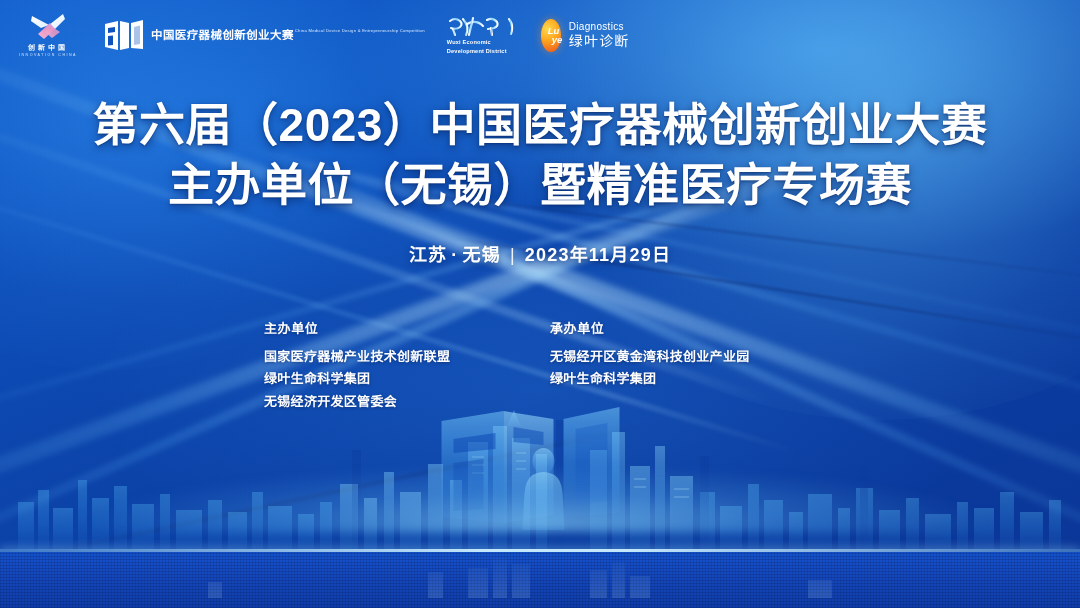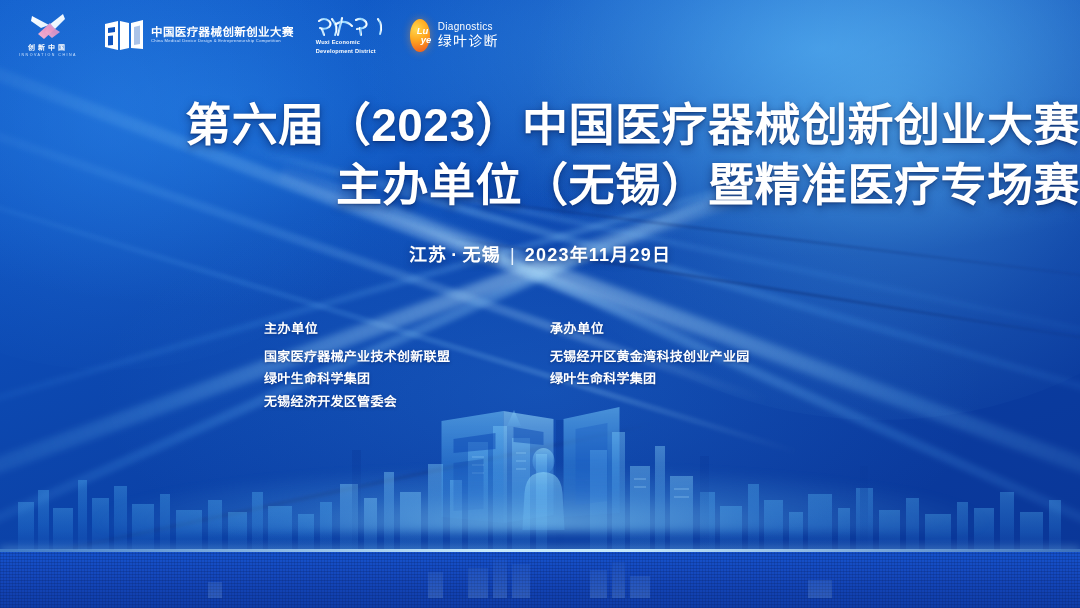--- a/index.html
+++ b/index.html
@@ -106,21 +106,21 @@
 
   
   .lg1 { flex-direction:column; align-items:center; gap:2px; width:68px; }
   .lg1 .mark { width:38px; height:30px; }
   .lg1 .cn { font-size:7px; color:#ffffff; letter-spacing:3px; font-weight:700; line-height:1; }
   .lg1 .en { font-size:3.6px; color:#cfe4ff; letter-spacing:1.5px; line-height:1; margin-top:1px; }
 
   
   .lg2 { gap:7px; }
   .lg2 .door2 { width:40px; height:33px; }
-  .lg2 .txt { display:flex; flex-direction:column; gap:1px; }
+  .lg2 .txt { display:flex; gap:1px; }
   .lg2 .cn { font-size:11.5px; font-weight:700; color:#ffffff; letter-spacing:0.4px; line-height:1.05; white-space:nowrap; }
   .lg2 .en { font-size:4.2px; color:#d7e8ff; letter-spacing:0.25px; line-height:1.1; white-space:nowrap; }
 
   
   .lg3 { flex-direction:column; align-items:flex-start; gap:2px; }
   .lg3 .calli { height:22px; display:flex; align-items:flex-end; }
   .lg3 .en { font-size:5.6px; font-weight:700; color:#ffffff; letter-spacing:0.2px; line-height:1.25; white-space:nowrap; }
 
   
   .lg4 { gap:8px; }
@@ -131,21 +131,21 @@
   .lg4 .badge .lu { position:absolute; left:7px; top:7px; font-size:9.5px; font-weight:700; color:#fff; line-height:1; font-style:italic; }
   .lg4 .badge .ye { position:absolute; left:11px; top:16px; font-size:9.5px; font-weight:700; color:#fff; line-height:1; font-style:italic; }
   .lg4 .txt { display:flex; flex-direction:column; gap:2px; }
   .lg4 .en { font-size:10px; color:#ffffff; letter-spacing:0.3px; line-height:1; }
   .lg4 .cn { font-size:14px; color:#ffffff; letter-spacing:1.2px; line-height:1; }
 
   
   .titleblock { position:absolute; left:0; right:0; top:96px; text-align:center; z-index:5; }
   .t-line { font-size:46px; font-weight:900; color:#ffffff; line-height:1.30;
             letter-spacing:0.5px; white-space:nowrap;
-            text-shadow:0 3px 9px rgba(4,26,82,0.55), 0 1px 2px rgba(4,26,82,0.45);text-align:right; }
+            text-shadow:0 3px 9px rgba(4,26,82,0.55), 0 1px 2px rgba(4,26,82,0.45); }
 
   .subtitle { margin-top:24px; font-size:18px; font-weight:700; color:#ffffff;
               letter-spacing:1.2px; white-space:nowrap;
               text-shadow:0 2px 6px rgba(4,26,82,0.5); }
   .subtitle .sep { display:inline-block; margin:0 9px; font-weight:400; color:#eaf4ff; }
   .subtitle .dot { display:inline-block; margin:0 4px; }
 
   
   .orgs { position:absolute; top:318px; left:0; right:0; z-index:5;
           display:flex; justify-content:center; gap:0;padding-left:20px; }

